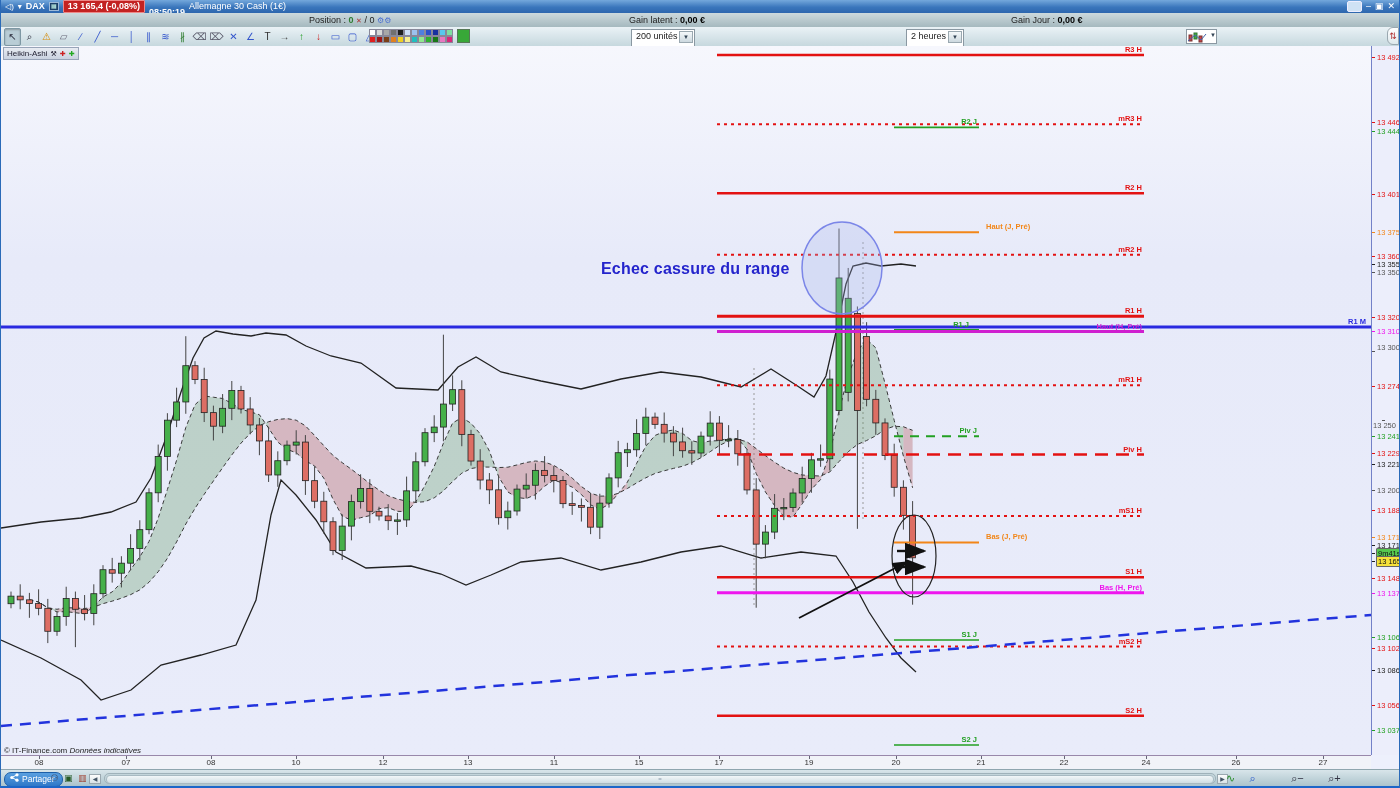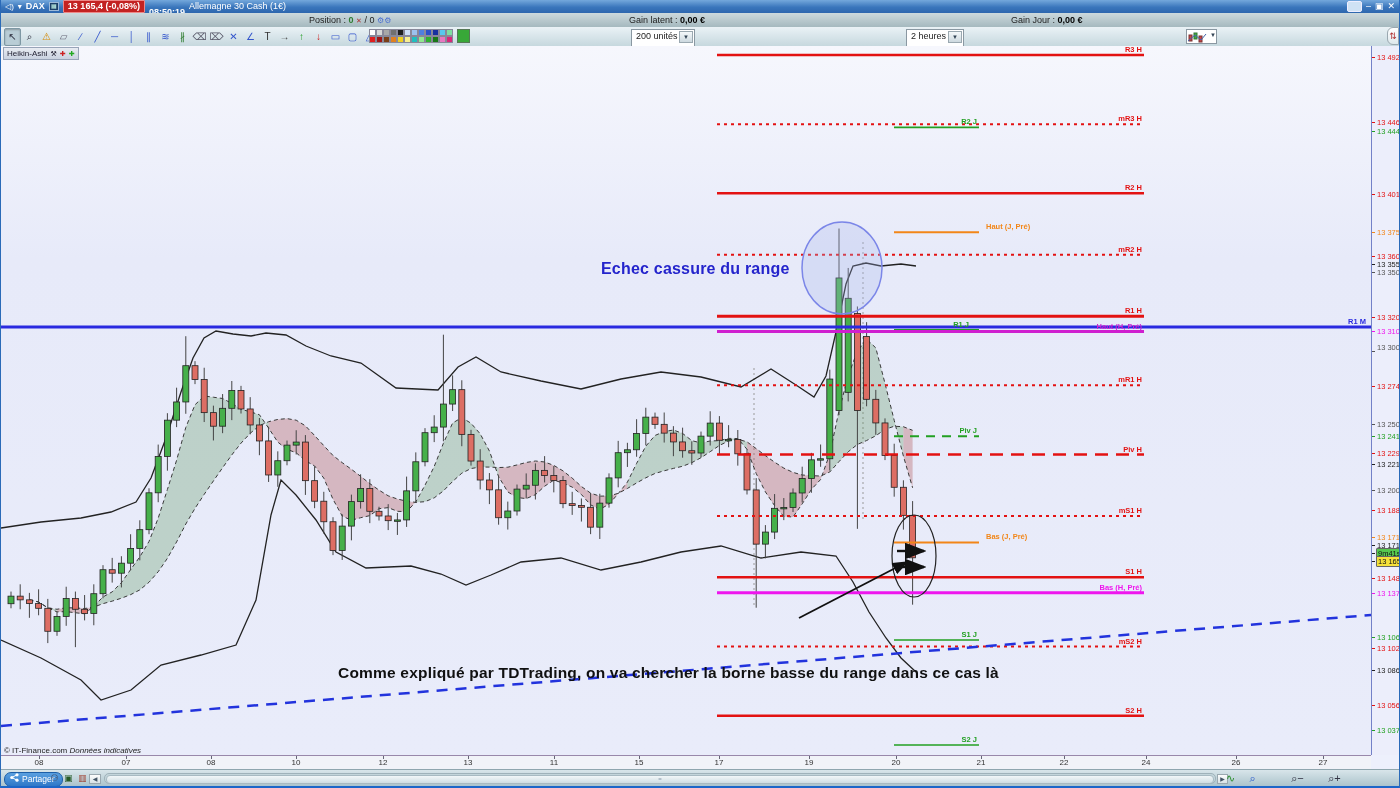--- a/index.html
+++ b/index.html
@@ -492,21 +492,20 @@
           <line x1="896" y1="521" x2="923" y2="521" stroke="#111" stroke-width="2.4" marker-end="url(#ah)"></line>
         </g>
       </svg>
     <div id="hachip">
       <span>Heikin-Ashi</span>
       <span class="ic">⚒</span>
       <span class="ic" style="color:#c22">✚</span>
       <span class="ic" style="color:#2a2">✚</span>
     </div>
     <div id="ann-top">Echec cassure du range</div>
-    <div id="ann-bottom">Comme expliqué par TDTrading, on va chercher la borne basse du range dans ce cas là</div>
     <div id="copyright">
       <span>© IT-Finance.com</span> <i>Données indicatives</i>
     </div>
   </div>
 
   <div id="axis">
       <div class="axlbl" style="top: 7px; color: rgb(227, 18, 18);">
         <span class="tick"></span>
         <span class="txt">13 492,4</span>
       </div>
@@ -547,21 +546,21 @@
         <span class="txt">13 310,1</span>
       </div>
       <div class="axlbl" style="top: 297px; color: rgb(85, 85, 85); align-items: flex-end;">
         <span class="tick"></span>
         <span class="txt">13 300</span>
       </div>
       <div class="axlbl" style="top: 336px; color: rgb(227, 18, 18);">
         <span class="tick"></span>
         <span class="txt">13 274,6</span>
       </div>
-      <div class="axlbl" style="top: 374px; color: rgb(85, 85, 85);">
+      <div class="axlbl" style="top: 374px; color: rgb(85, 85, 85); flex-direction: column;">
         <span class="tick"></span>
         <span class="txt">13 250</span>
       </div>
       <div class="axlbl" style="top: 386px; color: rgb(34, 160, 34);">
         <span class="tick"></span>
         <span class="txt">13 241,1</span>
       </div>
       <div class="axlbl" style="top: 403px; color: rgb(227, 18, 18);">
         <span class="tick"></span>
         <span class="txt">13 229,0</span>

